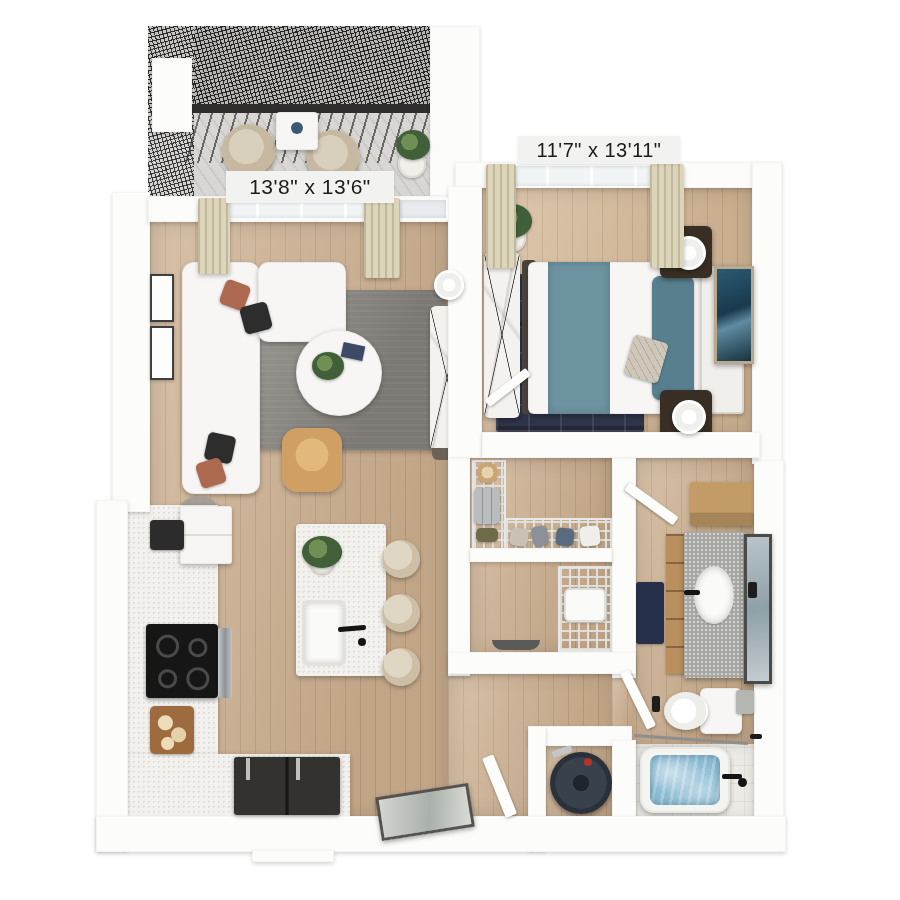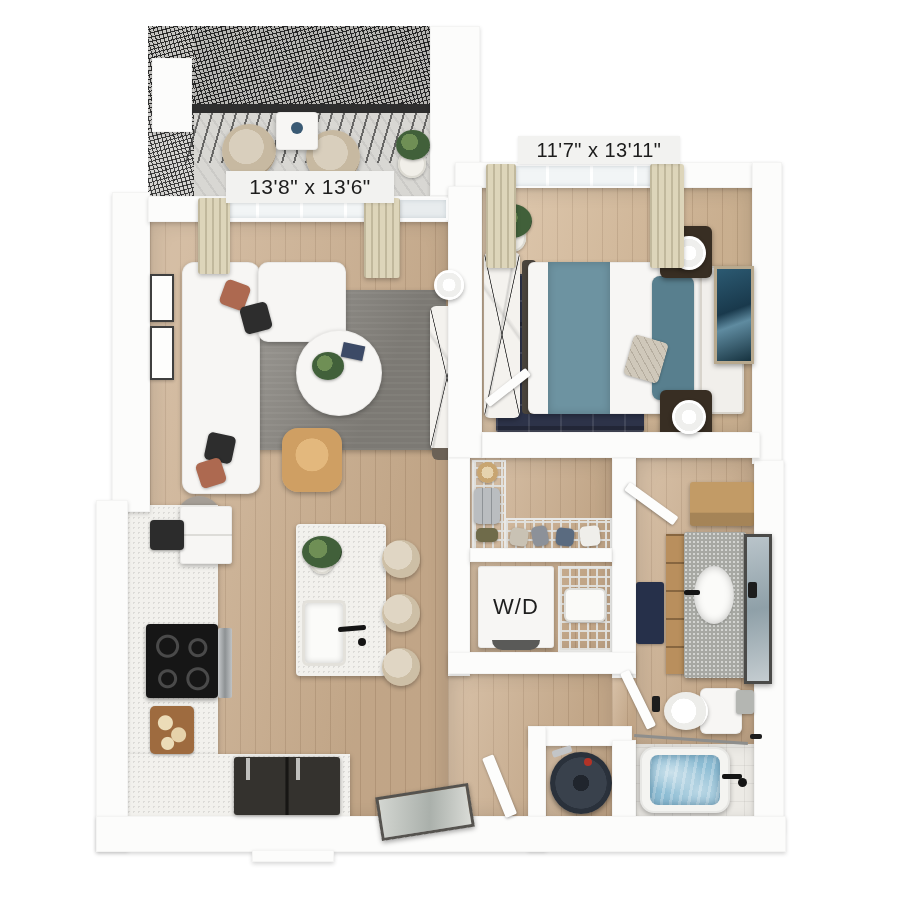--- a/index.html
+++ b/index.html
@@ -223,23 +223,20 @@
   <div class="wiregrid" style="left:472px;top:460px;width:30px;height:88px;"></div>
   <div class="wiregrid" style="left:504px;top:518px;width:104px;height:30px;"></div>
   <div class="abs z3 circ" style="left:477px;top:462px;width:21px;height:21px;background:radial-gradient(circle,#e6d3ae 0 40%,#c8a571 41% 100%);box-shadow:0 1px 2px rgba(0,0,0,.3);"></div>
   <div class="abs z3" style="left:474px;top:488px;width:26px;height:36px;background:#babdc0;border-radius:5px;background-image:linear-gradient(90deg, transparent 30%, #8f9397 32% 34%, transparent 36%, transparent 64%, #8f9397 66% 68%, transparent 70%);box-shadow:0 1px 3px rgba(0,0,0,.35);"></div>
   <div class="pillow" style="left:476px;top:528px;width:22px;height:14px;background:#6f6b4a;"></div>
   <div class="pillow" style="left:510px;top:528px;width:18px;height:18px;background:#c9c2b4;transform:rotate(8deg);"></div>
   <div class="pillow" style="left:532px;top:526px;width:16px;height:20px;background:#8c9199;transform:rotate(-10deg);"></div>
   <div class="pillow" style="left:556px;top:528px;width:18px;height:18px;background:#5a6b80;transform:rotate(6deg);"></div>
   <div class="pillow" style="left:580px;top:526px;width:20px;height:20px;background:#efeeea;transform:rotate(-6deg);"></div>
 
-  <div class="whitebox" style="left:478px;top:566px;width:76px;height:82px;border-radius:3px;display:flex;align-items:center;justify-content:center;">
-    <span class="wd-text">W/D</span>
-  </div>
   <div class="abs z3" style="left:492px;top:640px;width:48px;height:10px;background:#5a5a58;border-radius:0 0 12px 12px;"></div>
   <div class="wiregrid" style="left:558px;top:566px;width:50px;height:82px;"></div>
   <div class="abs z3" style="left:564px;top:588px;width:38px;height:30px;background:#fafaf8;border:2px solid #dededa;border-radius:6px;box-shadow:0 1px 3px rgba(0,0,0,.25);"></div>
 
   <div class="abs z2" style="left:690px;top:482px;width:64px;height:44px;background:#c29b66;border-radius:3px;box-shadow:0 2px 4px rgba(0,0,0,.3);background-image:linear-gradient(0deg, rgba(0,0,0,.15) 0 30%, transparent 31%);"></div>
   <div class="abs z2" style="left:666px;top:534px;width:20px;height:140px;background:#b98f5d;background-image:repeating-linear-gradient(0deg, transparent 0 26px, rgba(60,40,20,.4) 26px 28px);box-shadow:0 1px 3px rgba(0,0,0,.3);"></div>
   <div class="abs z2" style="left:684px;top:532px;width:62px;height:146px;background-color:#a7a8a3;background-image:radial-gradient(rgba(255,255,255,.5) 1px, transparent 1px);background-size:4px 4px;border-radius:3px;box-shadow:0 2px 5px rgba(0,0,0,.35);"></div>
   <div class="abs z3" style="left:694px;top:566px;width:40px;height:58px;background:#fbfbf9;border-radius:50%;box-shadow:inset 0 0 8px rgba(0,0,0,.25), 0 1px 2px rgba(0,0,0,.2);"></div>
   <div class="abs z3" style="left:684px;top:590px;width:16px;height:5px;background:#141414;border-radius:2px;"></div>
   <div class="abs z4" style="left:744px;top:534px;width:22px;height:144px;background:linear-gradient(170deg,#b9c4ca 0%, #8fa0a8 50%, #c4ccd0 100%);border:3px solid #4a4a48;box-shadow:0 2px 5px rgba(0,0,0,.35);"></div>

